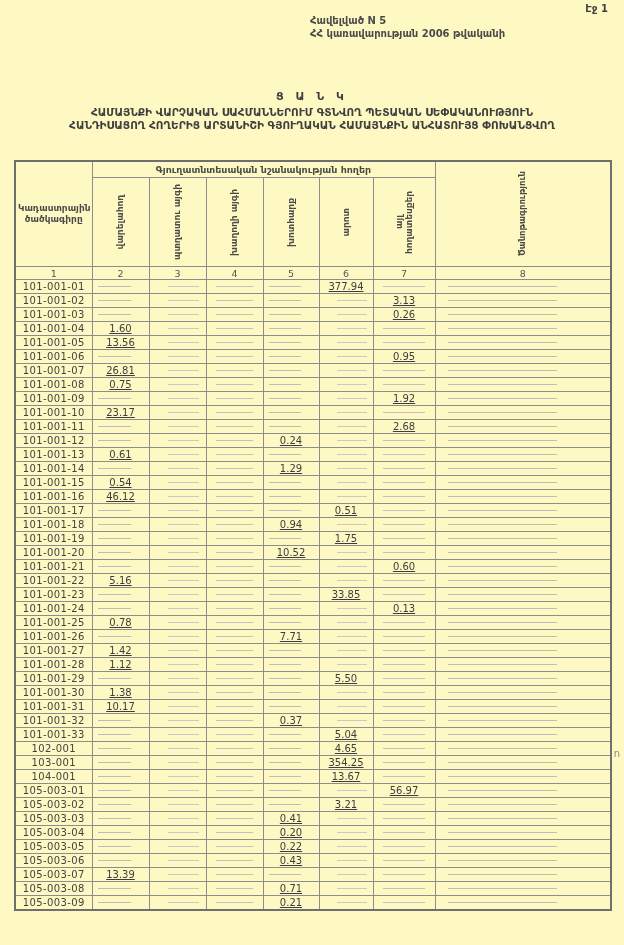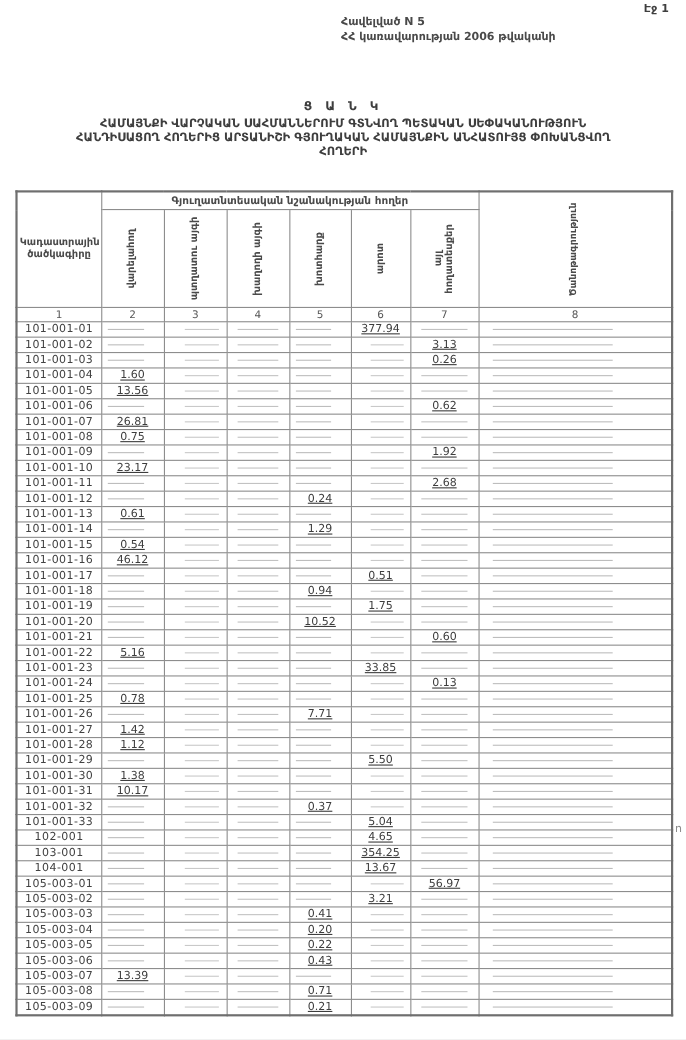--- a/index.html
+++ b/index.html
@@ -1,18 +1,18 @@
 <!DOCTYPE html>
 <html><head>
 <meta charset="utf-8">
 <style>
   html,body{margin:0;padding:0;background:#e8e8e8;}
   .page{
     position:relative;width:624px;height:945px;margin:0 auto;
-    background:#ffffff;overflow:hidden;
+    background:#fef9c3;overflow:hidden;
     font-family:"DejaVu Sans",sans-serif;color:#474747;
   }
   .page-label{position:absolute;top:3px;right:16px;font-size:10px;font-weight:700;color:#3f3f3f;}
   .annex{position:absolute;top:14px;right:14px;width:300px;text-align:left;
          font-size:10px;line-height:13px;font-weight:700;color:#4a4a4a;}
   .doc-title{margin-top:90px;text-align:center;font-weight:700;color:#3e3e3e;}
   .t-head{font-size:11px;letter-spacing:4px;margin-bottom:3px;}
   .t-line{font-size:10.5px;line-height:13px;}
   table.land{
     table-layout:fixed;border-collapse:collapse;margin:28px 0 0 14px;width:596px;
@@ -53,21 +53,20 @@
 
   <div class="annex">
     <div>Հավելված N 5</div>
     <div>ՀՀ կառավարության 2006 թվականի</div>
   </div>
 
   <div class="doc-title">
     <div class="t-head">Ց Ա Ն Կ</div>
     <div class="t-line">ՀԱՄԱՅՆՔԻ ՎԱՐՉԱԿԱՆ ՍԱՀՄԱՆՆԵՐՈՒՄ ԳՏՆՎՈՂ ՊԵՏԱԿԱՆ ՍԵՓԱԿԱՆՈՒԹՅՈՒՆ</div>
     <div class="t-line">ՀԱՆԴԻՍԱՑՈՂ ՀՈՂԵՐԻՑ ԱՐՏԱՆԻՇԻ ԳՅՈՒՂԱԿԱՆ ՀԱՄԱՅՆՔԻՆ ԱՆՀԱՏՈՒՅՑ ՓՈԽԱՆՑՎՈՂ</div>
-    <div class="t-line">ՀՈՂԵՐԻ</div>
   </div>
 
   <table class="land">
     <colgroup>
       <col style="width:77px">
         <col style="width:57px">
         <col style="width:57px">
         <col style="width:57px">
       <col style="width:56px">
         <col style="width:54px">
@@ -164,21 +163,21 @@
           <td class="nz v0"></td>
           <td class="nz v1"></td>
         </tr>
         <tr>
           <td>101-001-06</td>
           <td class="nz v1"></td>
           <td class="nz v2"></td>
           <td class="nz v0"></td>
           <td class="nz v1"></td>
           <td class="nz v2"></td>
-          <td class="num">0.62</td>
+          <td class="num">0.95</td>
           <td class="nz v1"></td>
         </tr>
         <tr>
           <td>101-001-07</td>
           <td class="num">26.81</td>
           <td class="nz v2"></td>
           <td class="nz v0"></td>
           <td class="nz v1"></td>
           <td class="nz v2"></td>
           <td class="nz v0"></td>

